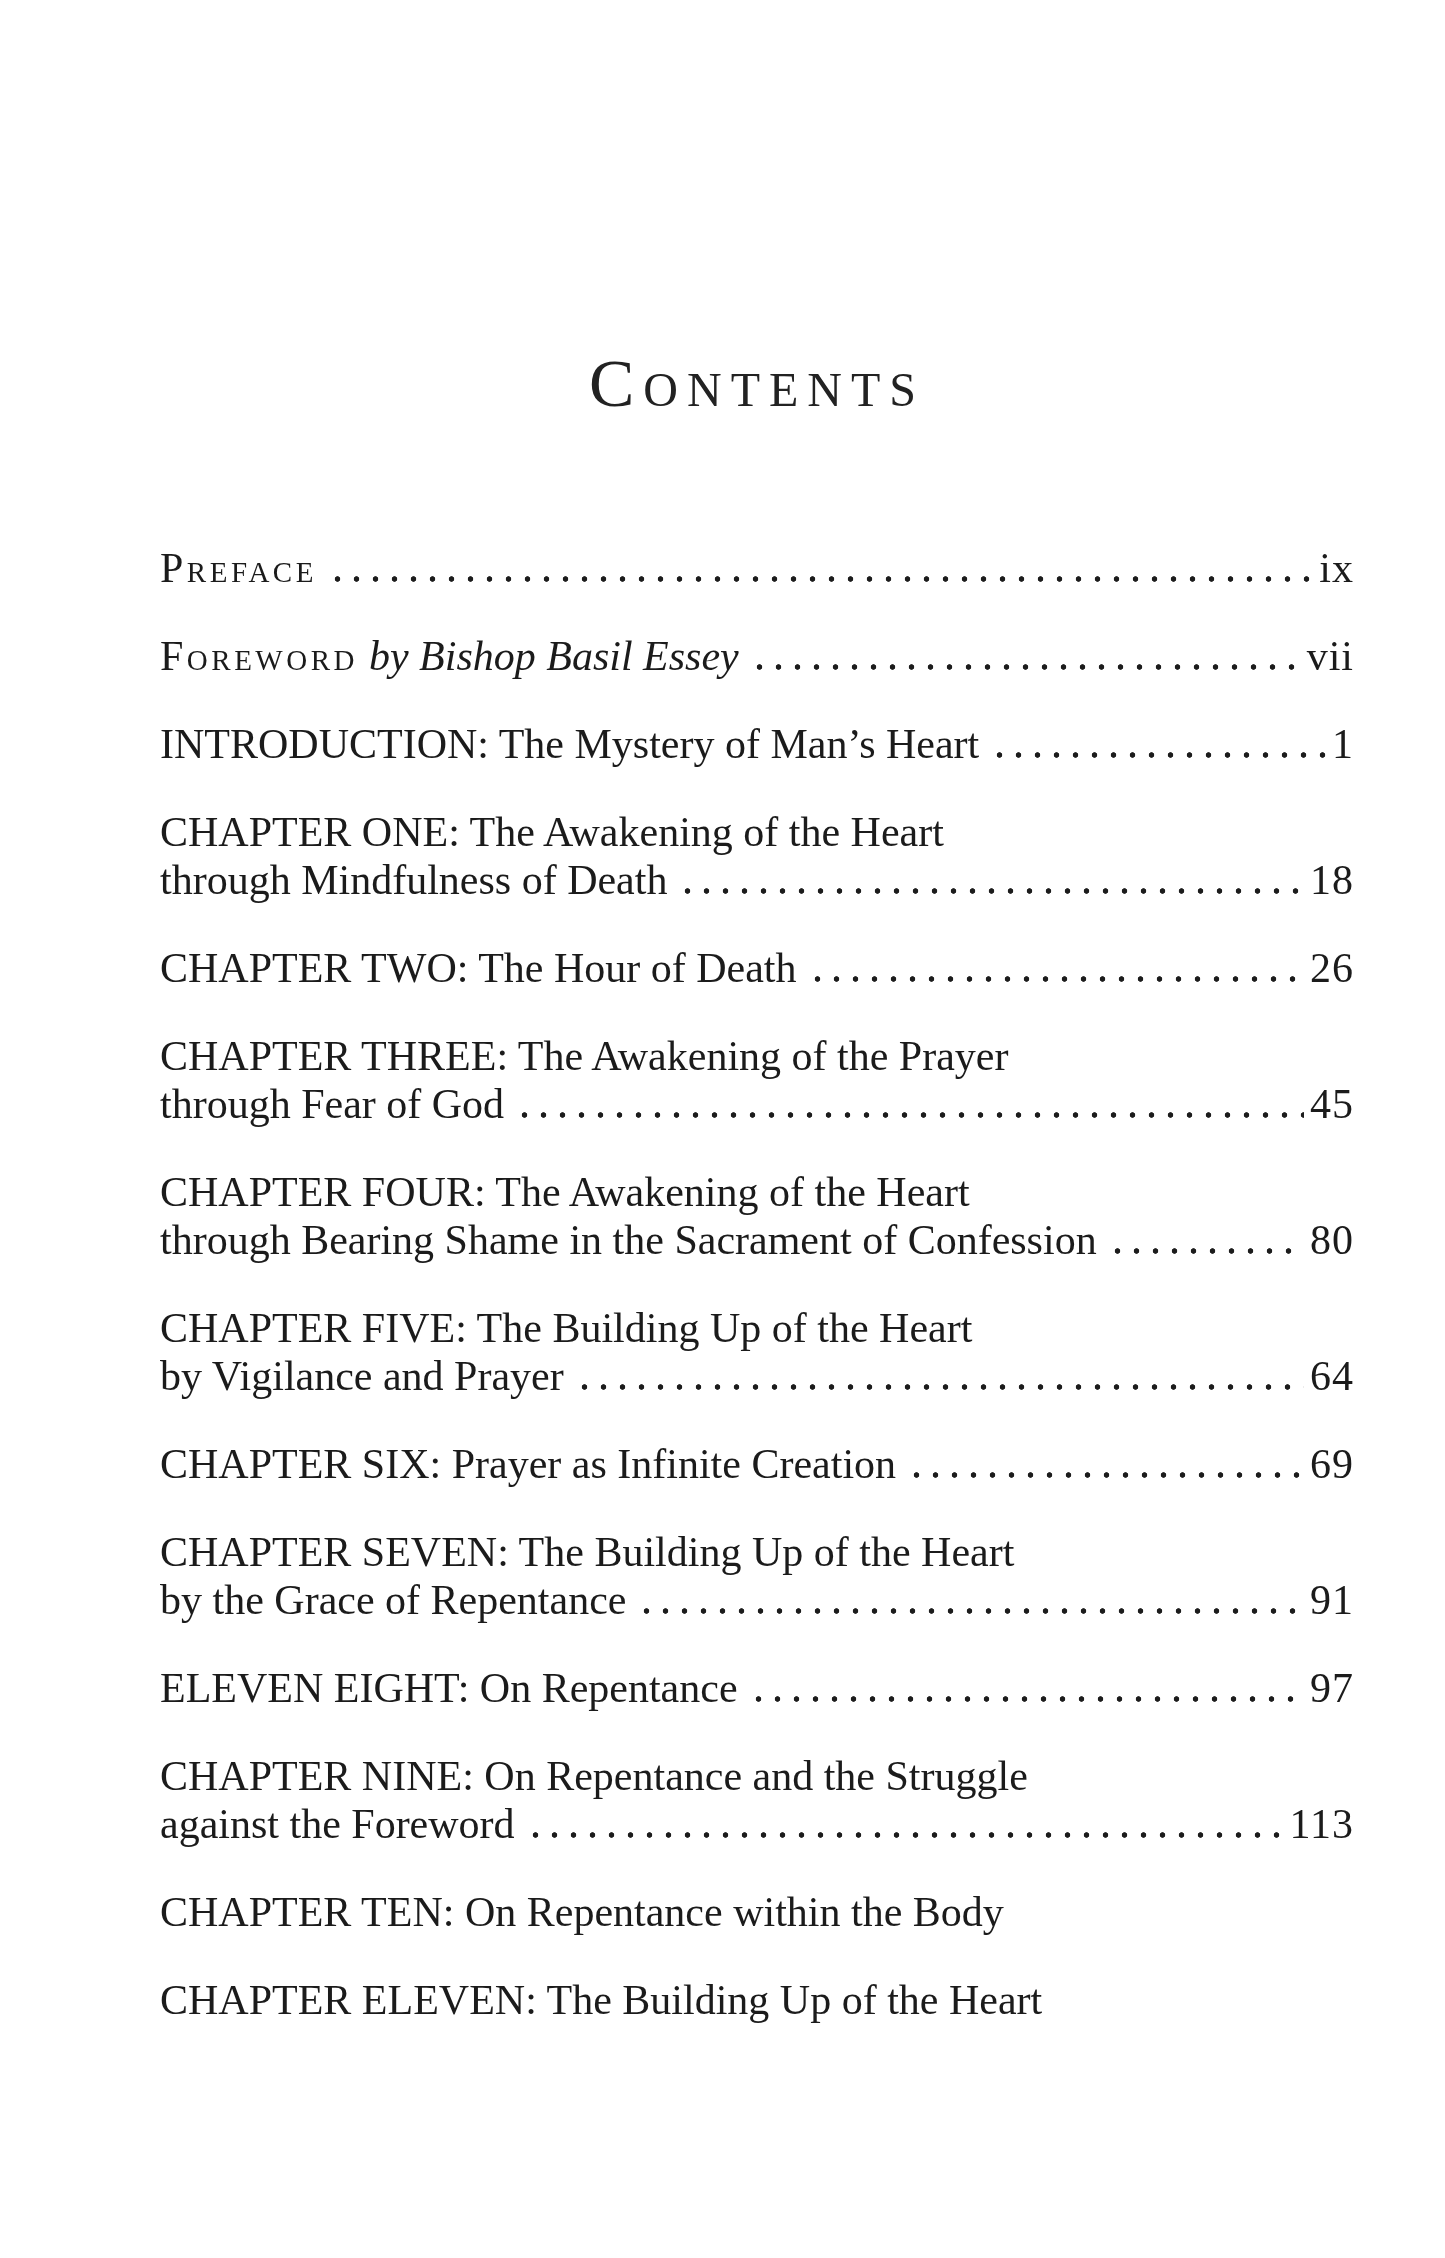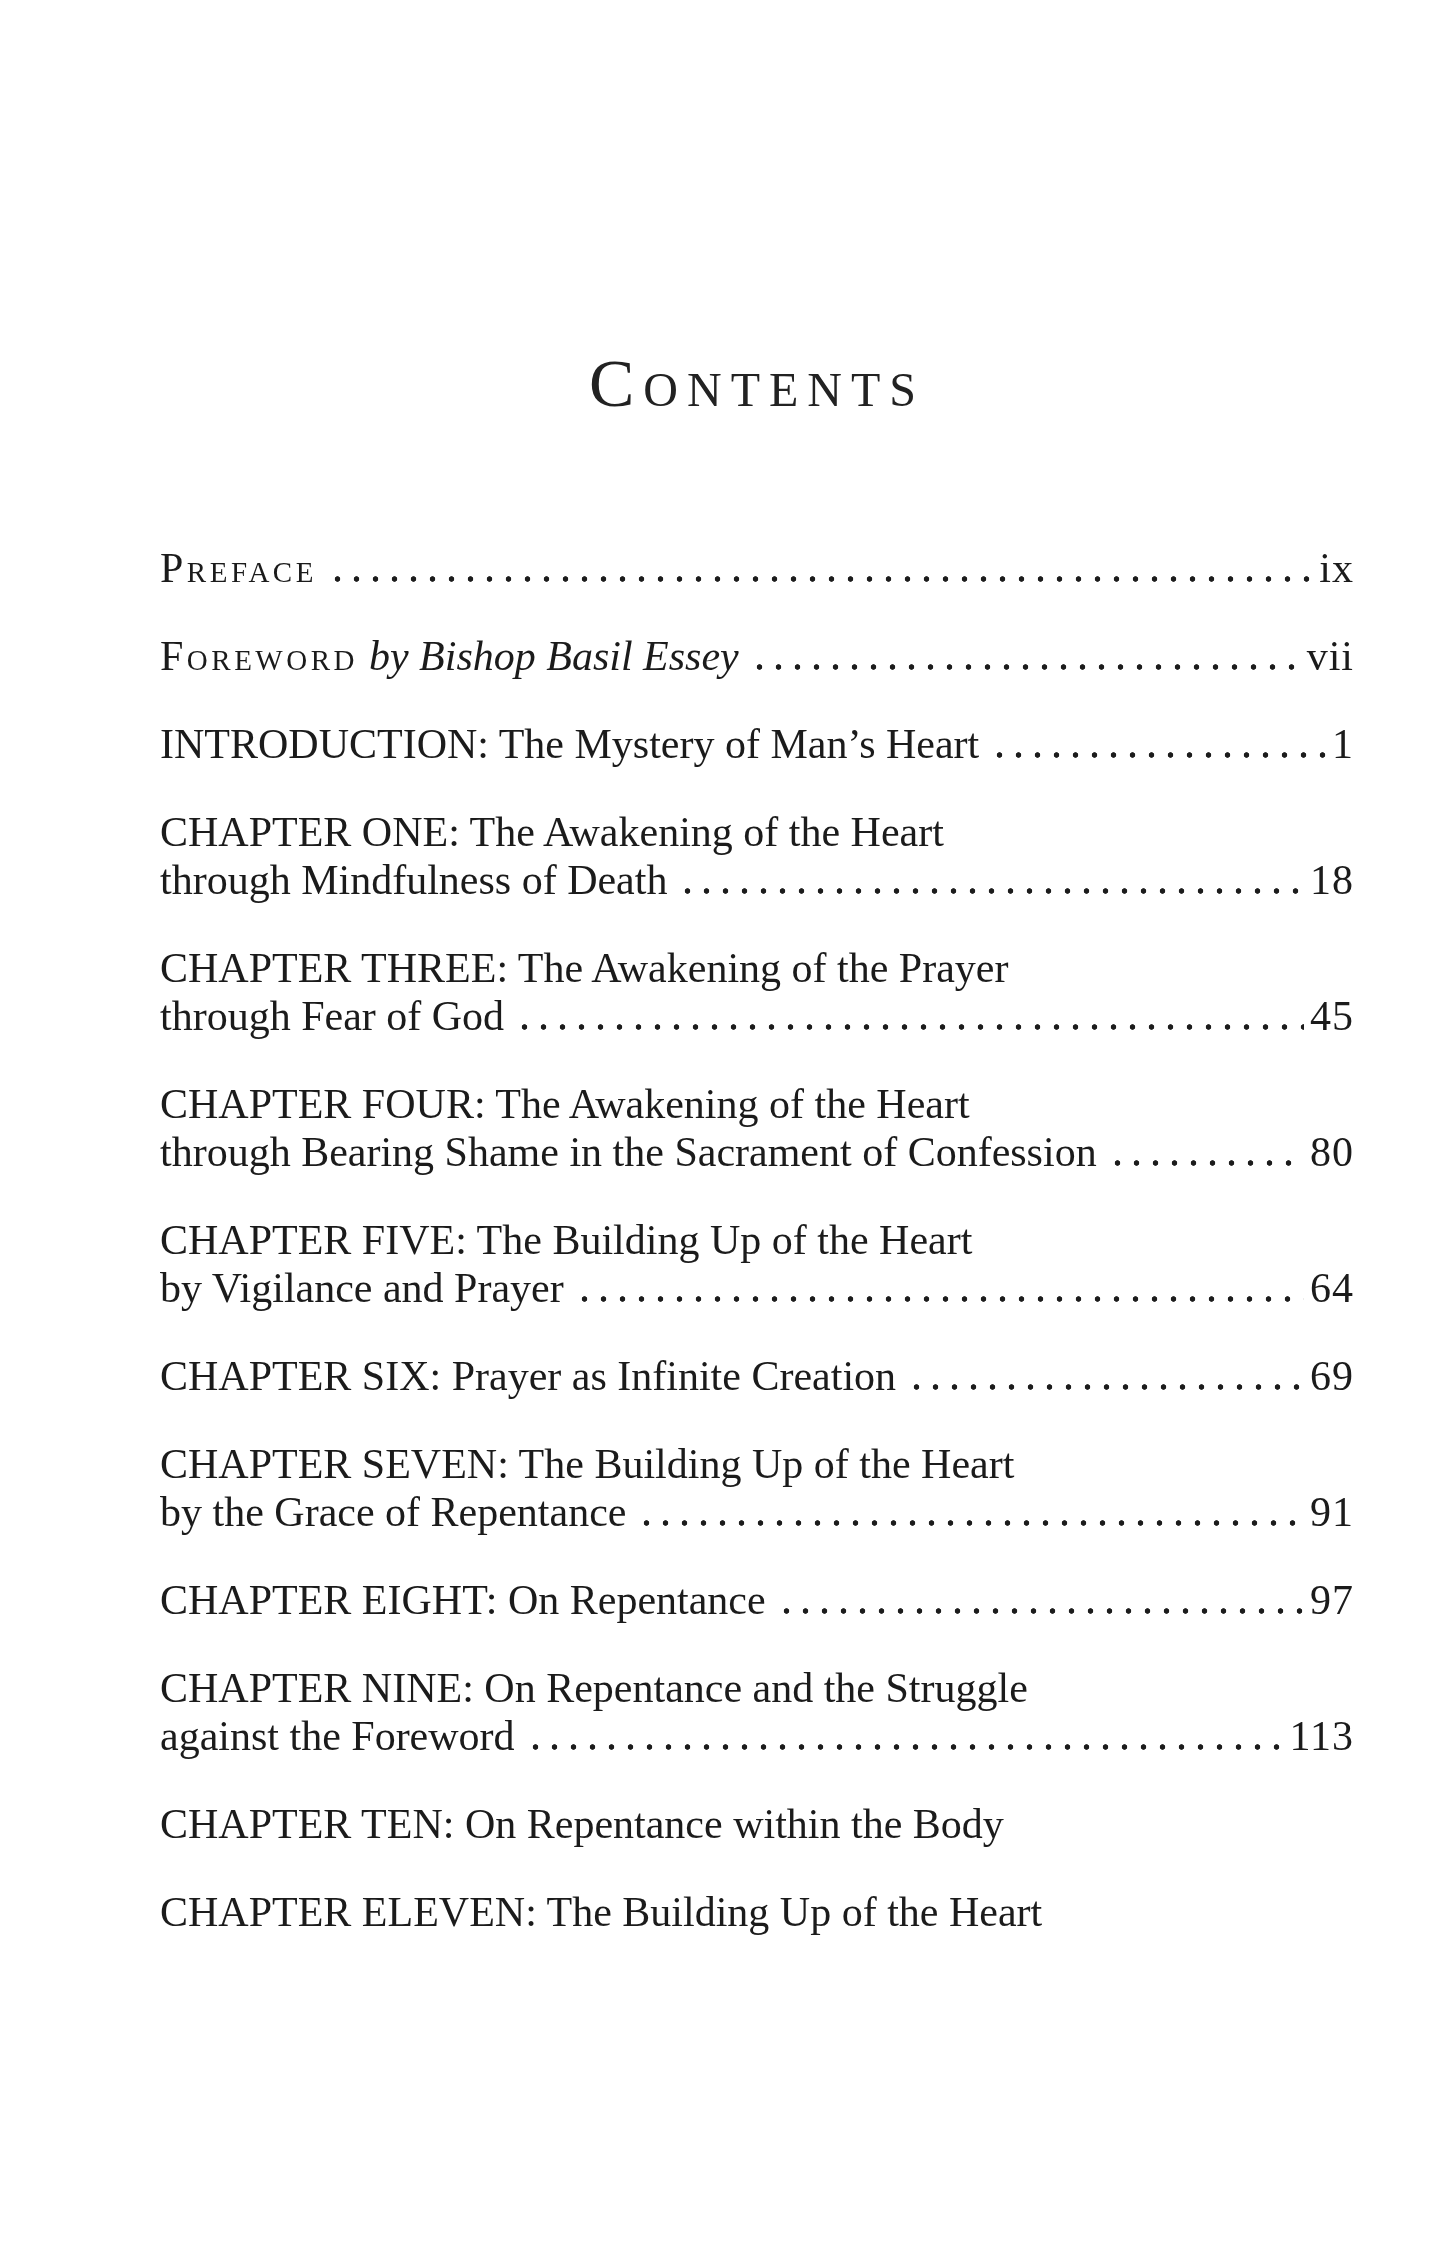--- a/index.html
+++ b/index.html
@@ -100,20 +100,27 @@
 
     <div class="entry">
       <div class="line1">CHAPTER ONE: The Awakening of the Heart</div>
       <div class="row">
         <span class="txt">through Mindfulness of Death</span>
         <span class="dots"></span>
         <span class="pg">18</span>
       </div>
     </div>
 
+    <div class="entry">
+      <div class="row">
+        <span class="txt">CHAPTER TWO: The Hour of Death</span>
+        <span class="dots"></span>
+        <span class="pg">26</span>
+      </div>
+    </div>
 
     <div class="entry">
       <div class="line1">CHAPTER THREE: The Awakening of the Prayer</div>
       <div class="row">
         <span class="txt">through Fear of God</span>
         <span class="dots"></span>
         <span class="pg">45</span>
       </div>
     </div>
 
@@ -147,21 +154,21 @@
       <div class="line1">CHAPTER SEVEN: The Building Up of the Heart</div>
       <div class="row">
         <span class="txt">by the Grace of Repentance</span>
         <span class="dots"></span>
         <span class="pg">91</span>
       </div>
     </div>
 
     <div class="entry">
       <div class="row">
-        <span class="txt">CHAPTER EIGHT: On Repentance</span>
+        <span class="txt">ELEVEN EIGHT: On Repentance</span>
         <span class="dots"></span>
         <span class="pg">97</span>
       </div>
     </div>
 
     <div class="entry">
       <div class="line1">CHAPTER NINE: On Repentance and the Struggle</div>
       <div class="row">
         <span class="txt">against the Foreword</span>
         <span class="dots"></span>

